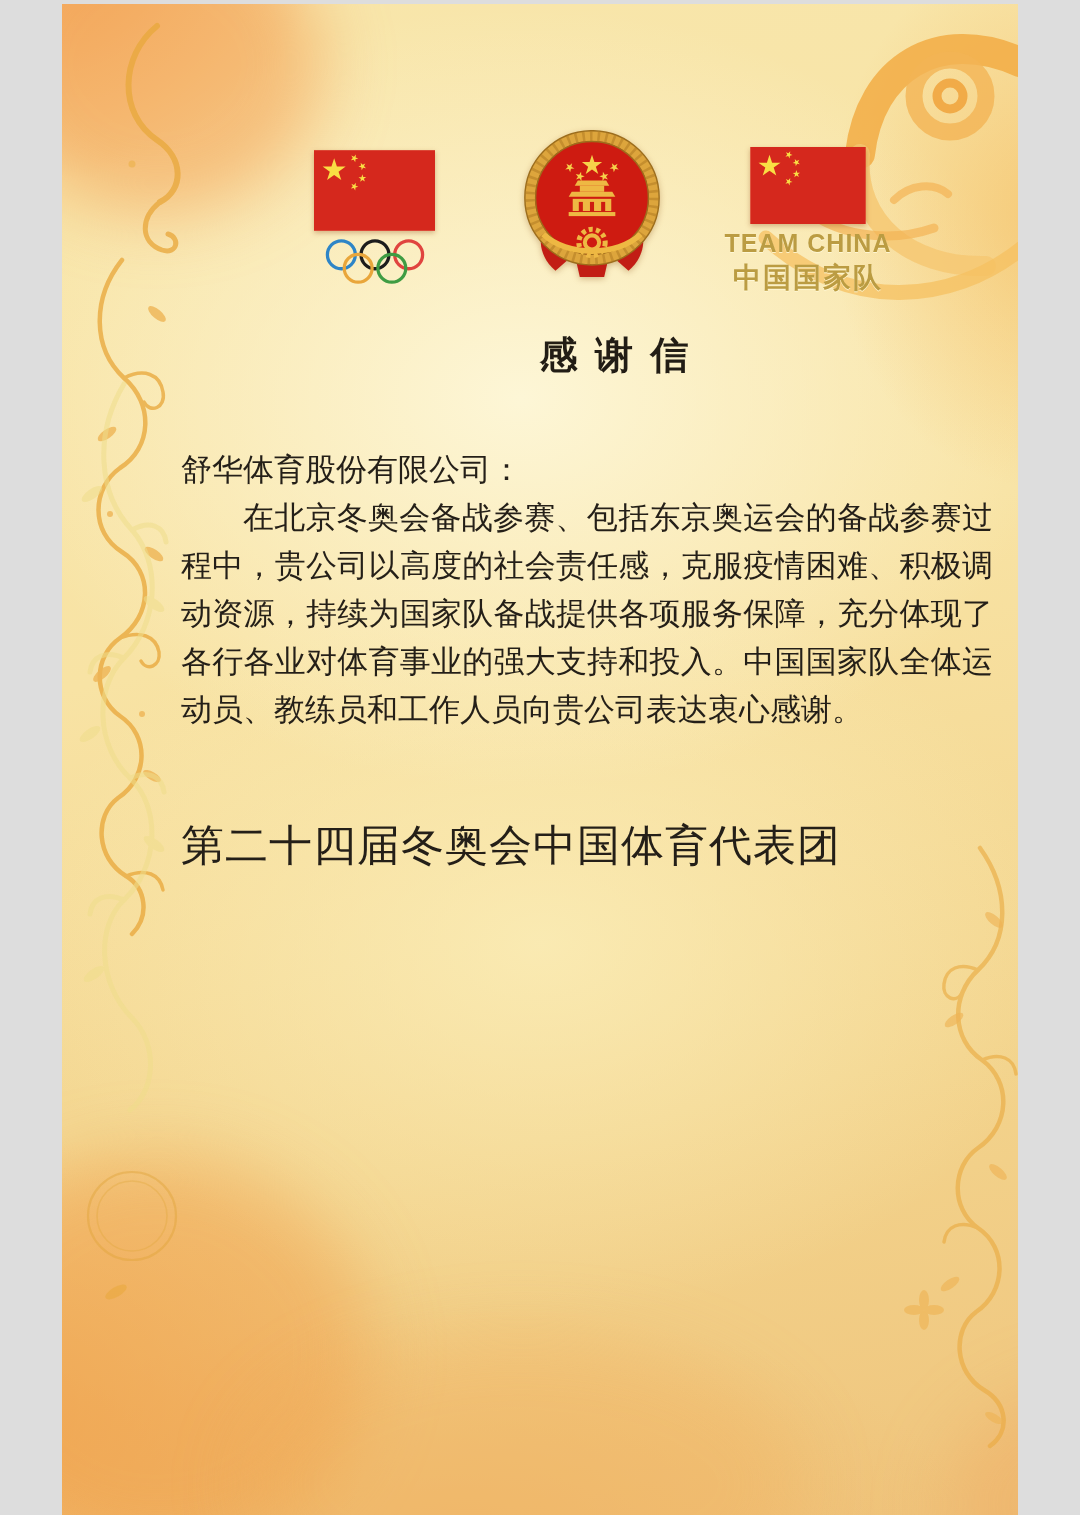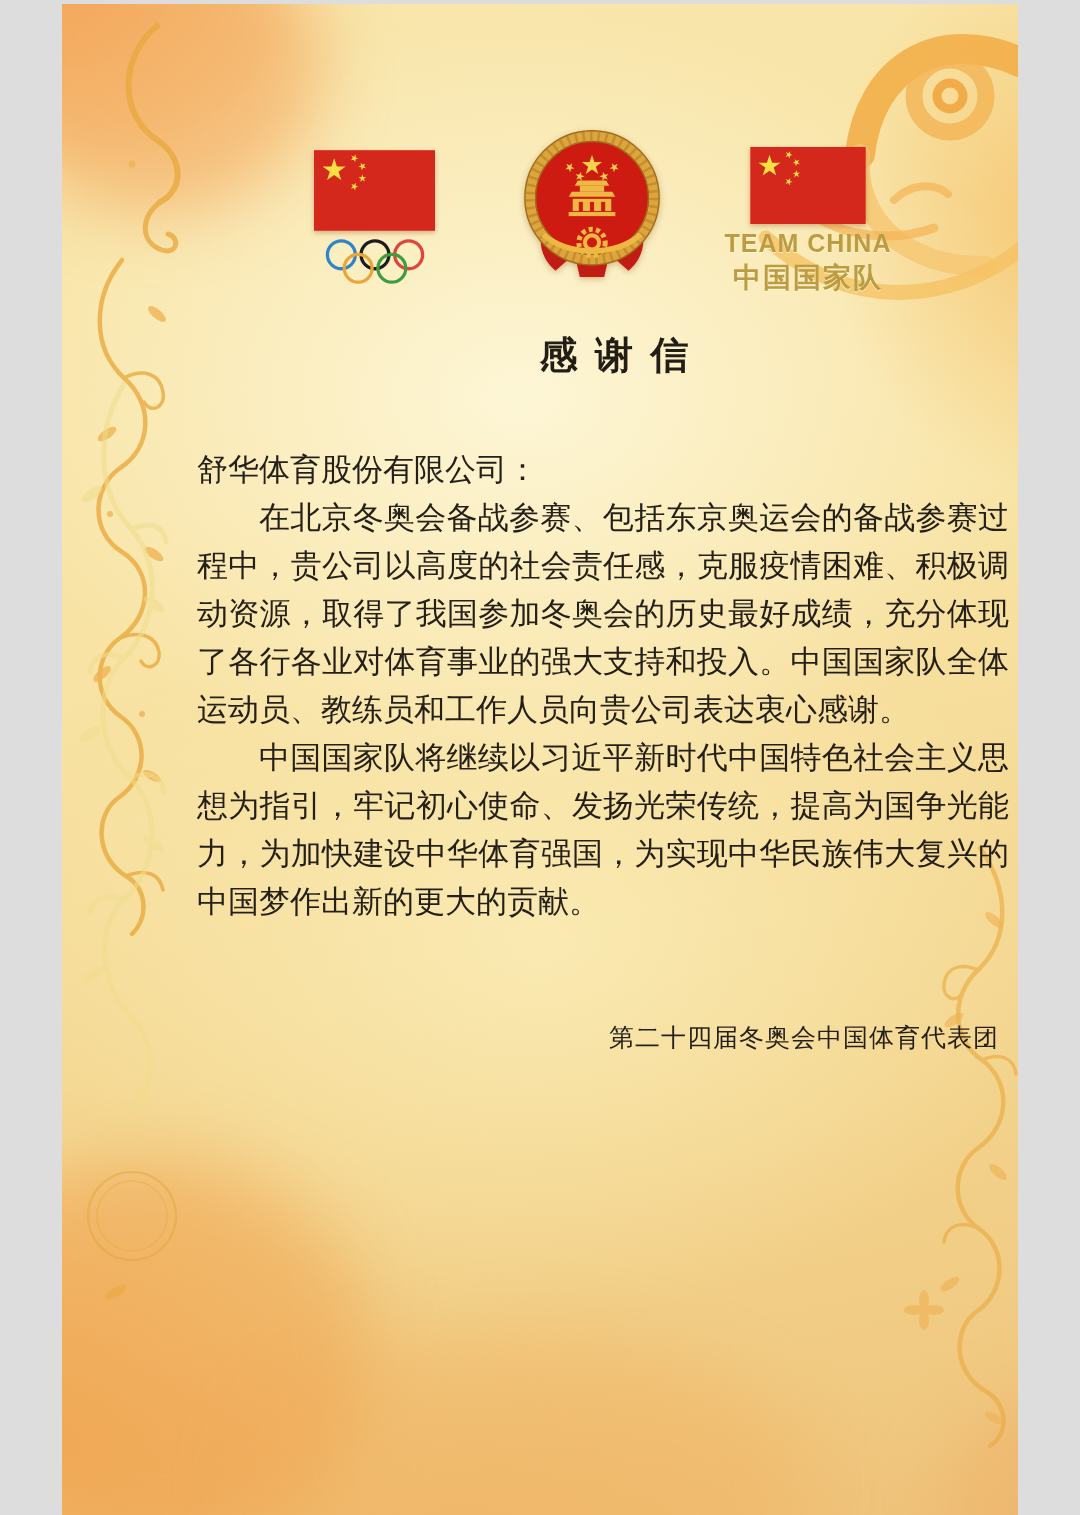--- a/index.html
+++ b/index.html
@@ -54,30 +54,30 @@
     white-space:nowrap;
   }
 
   .title {
     position:absolute; left:14px; top:326px; width:1080px; margin:0;
     text-align:center;
     font-size:38px; font-weight:900; letter-spacing:4px;
     color:#221d15;
   }
   .letter {
-    position:absolute; left:135px; top:442px; width:812px;
+    position:absolute; left:119px; top:442px; width:812px;
     font-size:31px; line-height:48px; color:#241f18;
     text-align:justify;
   }
   .letter p { margin:0; }
   .letter .para { text-indent:2em; }
   .signature {
     margin-top:88px !important;
-    text-align:right;
-    font-size:25px;
+    text-align:left;
+    font-size:43px;
     padding-right:10px;
     letter-spacing:1px;
   }
   svg { display:block; }
 </style>
 </head>
 <body>
 
 <div class="page">
 
@@ -250,18 +250,17 @@
       <div class="team-en">TEAM CHINA</div>
       <div class="team-zh">中国国家队</div>
     </div>
 
   </header>
 
   <h1 class="title">感 谢 信</h1>
 
   <main class="letter">
     <p class="salutation">舒华体育股份有限公司：</p>
-    <p class="para">在北京冬奥会备战参赛、包括东京奥运会的备战参赛过程中，贵公司以高度的社会责任感，克服疫情困难、积极调动资源，取得了我国参加冬奥会的历史最好成绩，充分体现了各行各业对体育事业的强大支持和投入。中国国家队全体运动员、教练员和工作人员向贵公司表达衷心感谢。</p>
-    <p class="para">中国国家队将继续以习近平新时代中国特色社会主义思想为指引，牢记初心使命、发扬光荣传统，提高为国争光能力，为加快建设中华体育强国，为实现中华民族伟大复兴的中国梦作出新的更大的贡献。</p>
+    <p class="para">在北京冬奥会备战参赛、包括东京奥运会的备战参赛过程中，贵公司以高度的社会责任感，克服疫情困难、积极调动资源，持续为国家队备战提供各项服务保障，充分体现了各行各业对体育事业的强大支持和投入。中国国家队全体运动员、教练员和工作人员向贵公司表达衷心感谢。</p>
     <p class="signature">第二十四届冬奥会中国体育代表团</p>
   </main>
 
 </div>
 
 </body></html>

